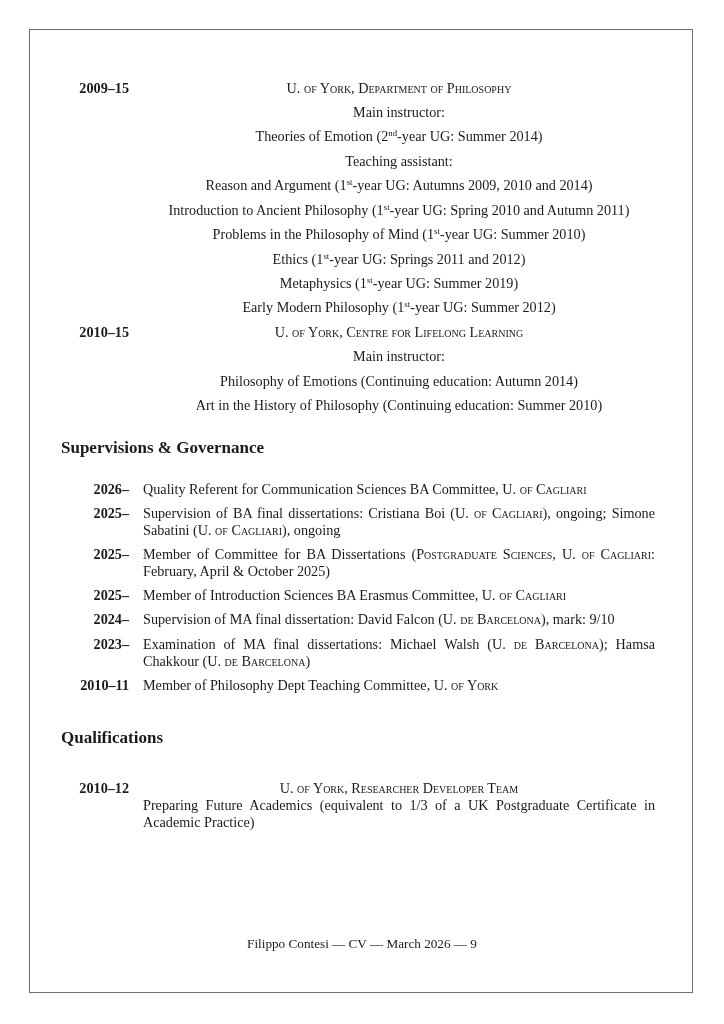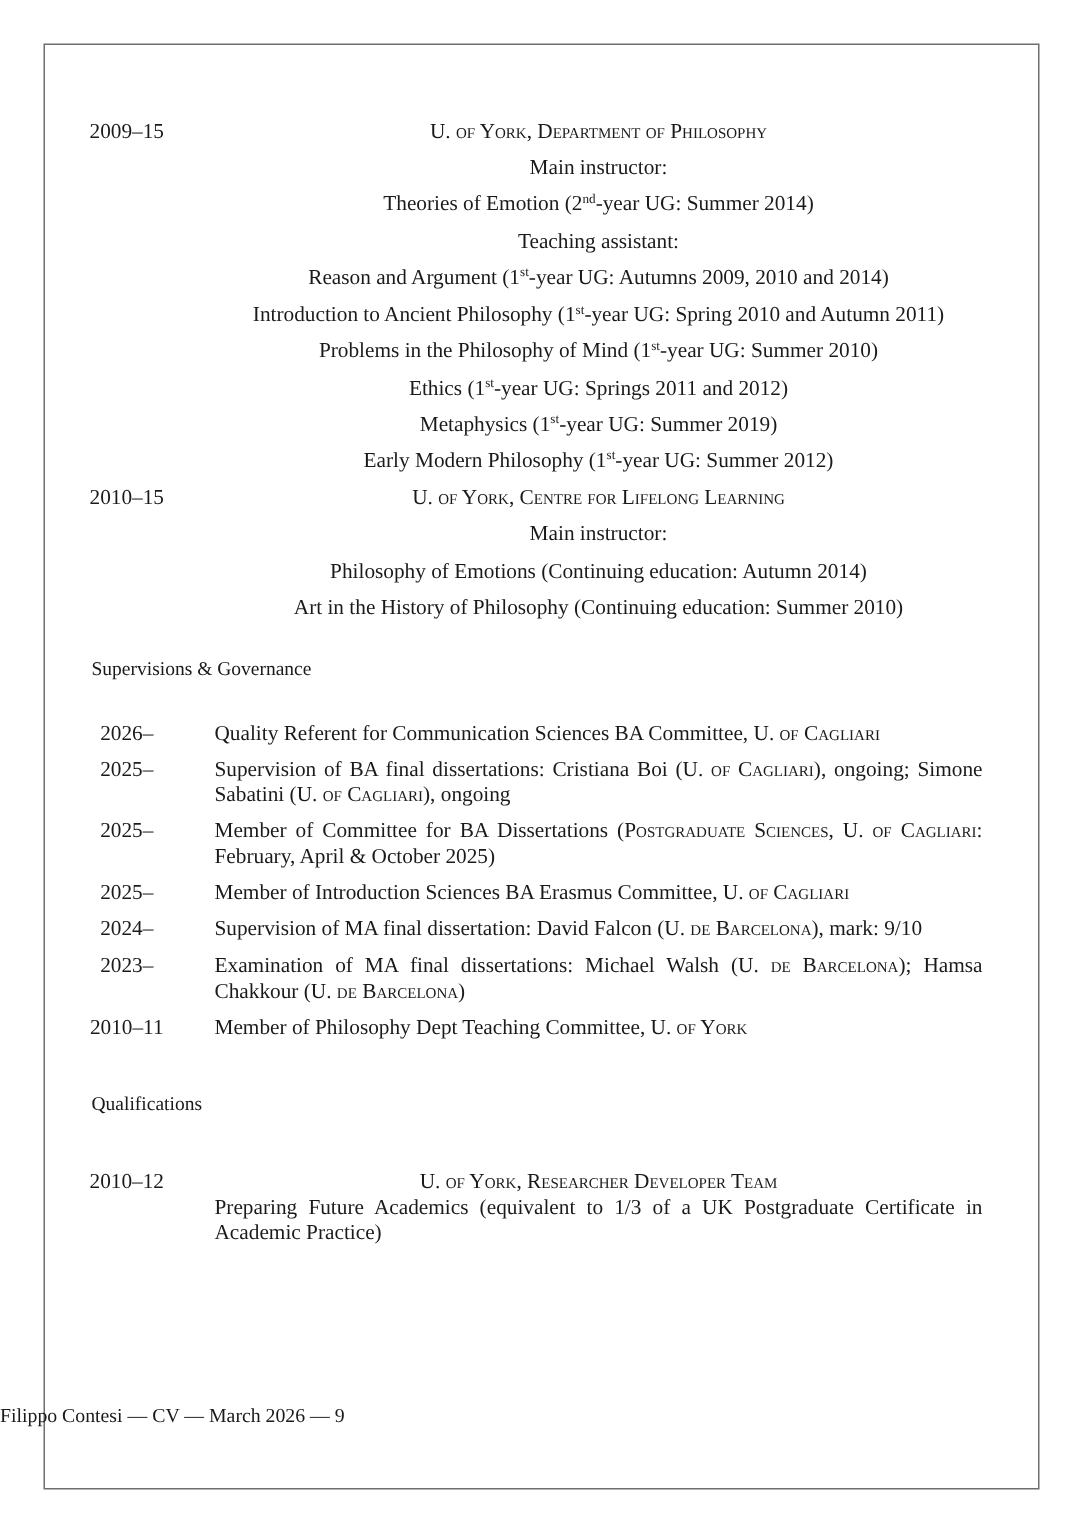--- a/index.html
+++ b/index.html
@@ -2,27 +2,27 @@
 <html><head>
 <meta charset="utf-8">
 <style>
   html, body { margin:0; padding:0; background:#ffffff; }
   body { width:724px; height:1024px; position:relative; overflow:hidden;
          font-family:"Liberation Serif", "DejaVu Serif", serif; color:#1a1a1a; }
   .page-frame { position:absolute; left:29px; top:29px; width:664px; height:964px;
                 border:1px solid #6e6e6e; box-sizing:border-box; }
   .sc { font-variant:small-caps; }
   .row { position:absolute; left:0; width:724px; font-size:14.2px; line-height:17px; }
-  .date { position:absolute; left:40px; width:89px; text-align:center; white-space:nowrap; }
+  .date { position:absolute; left:40px; width:89px; text-align:right; white-space:nowrap;font-weight:bold; }
   .content { position:absolute; left:143px; width:512px; white-space:nowrap;text-align:center; }
   .content.wrap { white-space:normal; text-align:justify; }
   .u { }
   sup { font-size:0.62em; vertical-align:0.55em; line-height:0; }
-  .section-heading { position:absolute; left:61px; font-weight:normal; font-size:13px; }
-  .footer { position:absolute; left:0; width:724px; top:936px; text-align:left; font-size:13.2px; }
+  .section-heading { position:absolute; left:61px; font-weight:bold; font-size:17px; }
+  .footer { position:absolute; left:0; width:724px; top:936px; text-align:center; font-size:13.2px; }
 </style>
 </head>
 <body>
 
 <div class="page-frame"></div>
 
 <div class="row" style="top:80px;">
   <span class="date">2009–15</span>
   <span class="content"><span>U.</span><span class="sc"> of York, Department of Philosophy</span></span>
 </div>

